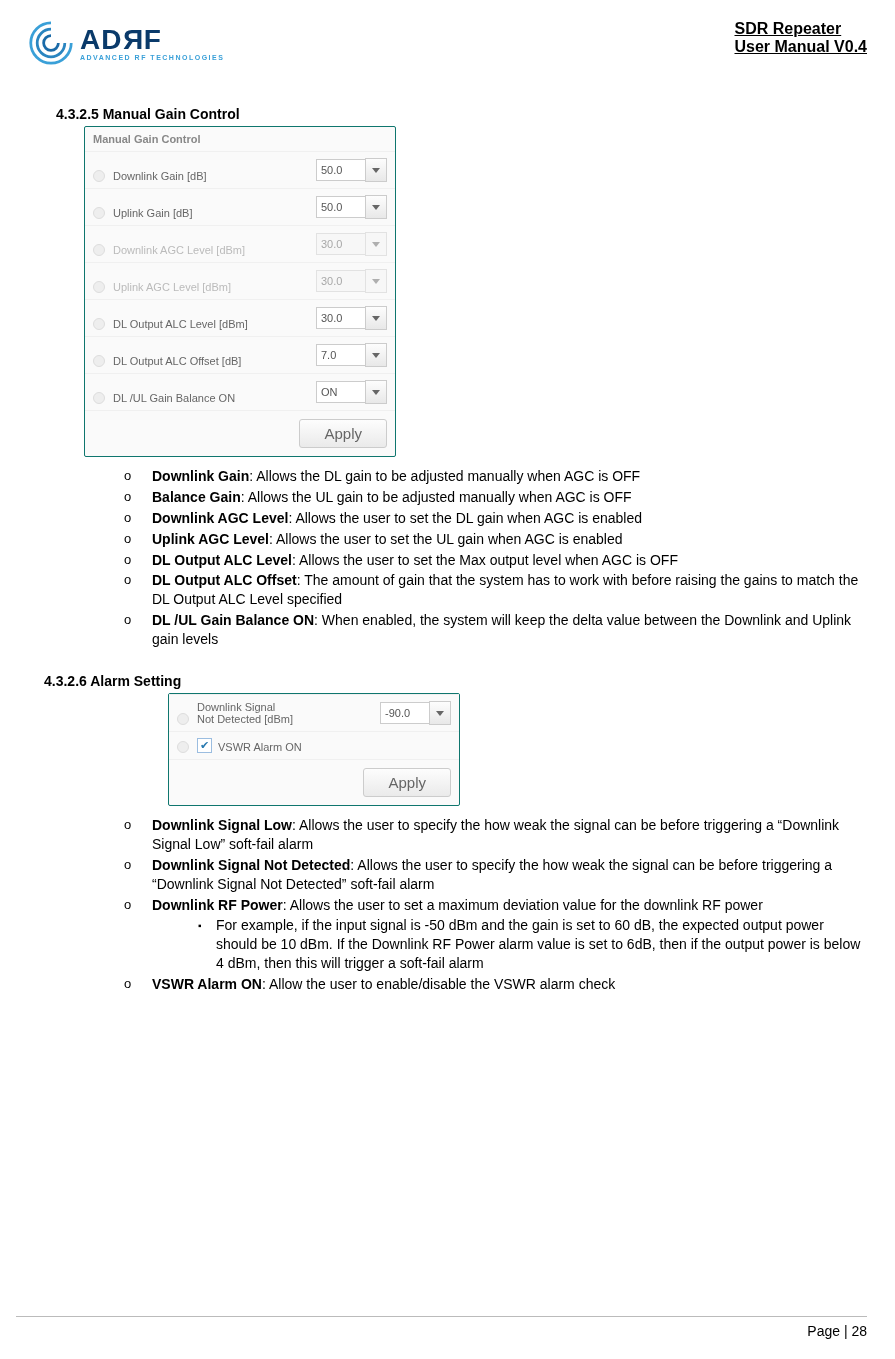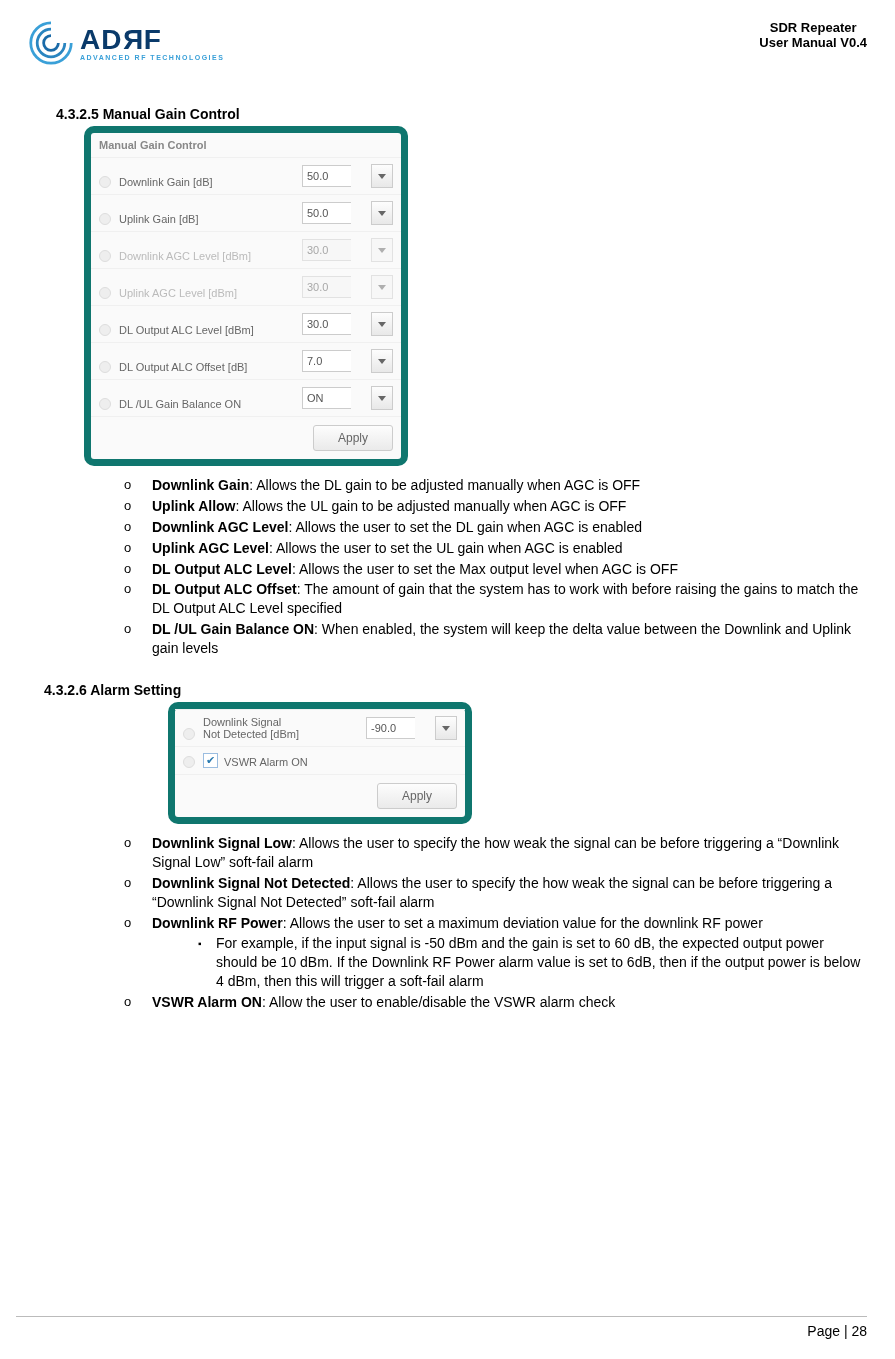--- a/index.html
+++ b/index.html
@@ -38,34 +38,35 @@
     letter-spacing: 1px;
     line-height: 1;
   }
   .tagline {
     font-size: 7px;
     color: #3aa0d8;
     letter-spacing: 1.5px;
     font-weight: bold;
   }
   .hdr-right {
-    text-align: center;
-    font-weight: bold;
-    font-size: 13px;
+    text-align: left;
+    font-weight: bold;
+    font-size: 16px;
+    text-decoration: underline;
   }
   .section-heading {
     font-weight: bold;
     margin: 4px 0 4px 28px;
   }
   .panel {
-    border: 7px solid #0f766e;
+    border: 1px solid #0f766e;
     background: #fafafa;
     width: 310px;
     margin-left: 56px;
-    border-radius: 10px;
+    border-radius: 2px;
     padding-bottom: 8px;
   }
   .panel.panel2 {
     width: 290px;
     margin-left: 140px;
   }
   .panel-title {
     font-size: 11px;
     font-weight: bold;
     color: #888;
@@ -88,21 +89,20 @@
   }
   .row-label {
     flex: 1 1 auto;
     font-size: 11px;
     color: #666;
   }
   .row-label.disabled { color: #bbb; }
   .sel {
     display: flex;
     align-items: center;
-    gap: 20px;
   }
   .sel-val {
     width: 40px;
     height: 20px;
     border: 1px solid #ccc;
     background: #fff;
     font-size: 11px;
     color: #555;
     padding: 0 4px;
     border-right: none;
@@ -126,21 +126,21 @@
   .apply-row {
     display:flex;
     justify-content:flex-end;
     padding:8px 8px 0 8px;
     border-top:1px solid #f0f0f0;
   }
   .apply-btn {
     background: linear-gradient(#fdfdfd,#eaeaea);
     border:1px solid #ccc;
     border-radius:3px;
-    font-size:12px;
+    font-size:15px;
     color:#666;
     padding:5px 24px;
     cursor:pointer;
   }
   .chk {
     width:13px;height:13px;border:1px solid #9bbde0;background:#fff;
     display:inline-flex;align-items:center;justify-content:center;margin-right:6px;
   }
   .chkmark{color:#2a7ab0;font-size:11px;line-height:1;}
   .list {
@@ -281,21 +281,21 @@
   </div>
 </div>
 
 <div class="list">
   <div class="list-item">
       <span class="list-o">o</span>
       <span class="list-body"><b>Downlink Gain</b><span>: Allows the DL gain to be adjusted manually when AGC is OFF</span></span>
     </div>
   <div class="list-item">
       <span class="list-o">o</span>
-      <span class="list-body"><b>Uplink Allow</b><span>: Allows the UL gain to be adjusted manually when AGC is OFF</span></span>
+      <span class="list-body"><b>Balance Gain</b><span>: Allows the UL gain to be adjusted manually when AGC is OFF</span></span>
     </div>
   <div class="list-item">
       <span class="list-o">o</span>
       <span class="list-body"><b>Downlink AGC Level</b><span>: Allows the user to set the DL gain when AGC is enabled</span></span>
     </div>
   <div class="list-item">
       <span class="list-o">o</span>
       <span class="list-body"><b>Uplink AGC Level</b><span>: Allows the user to set the UL gain when AGC is enabled</span></span>
     </div>
   <div class="list-item">

